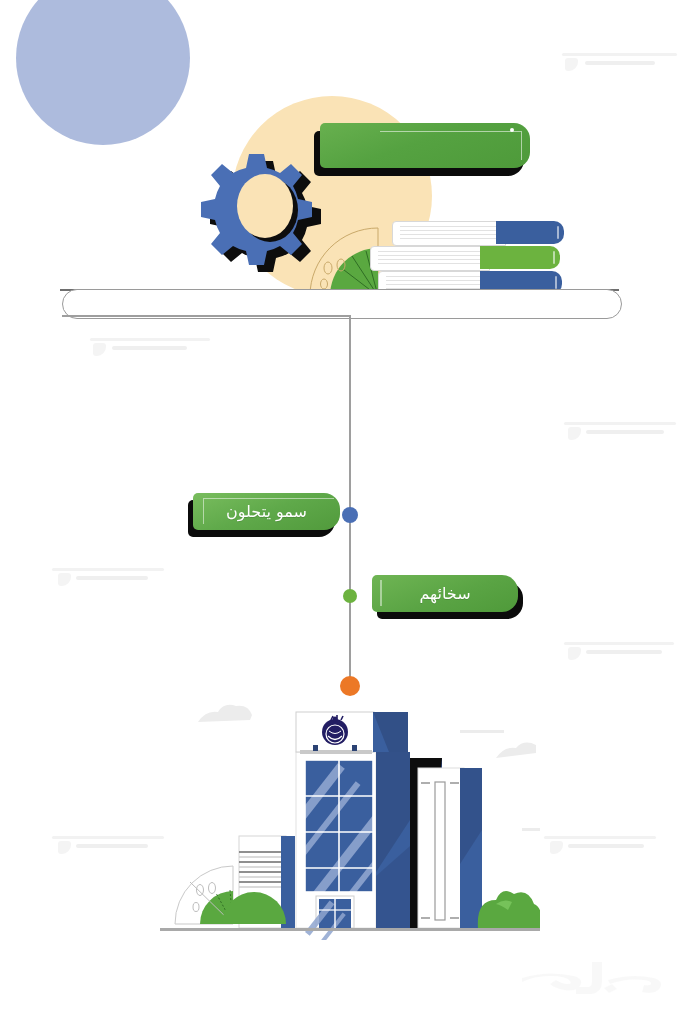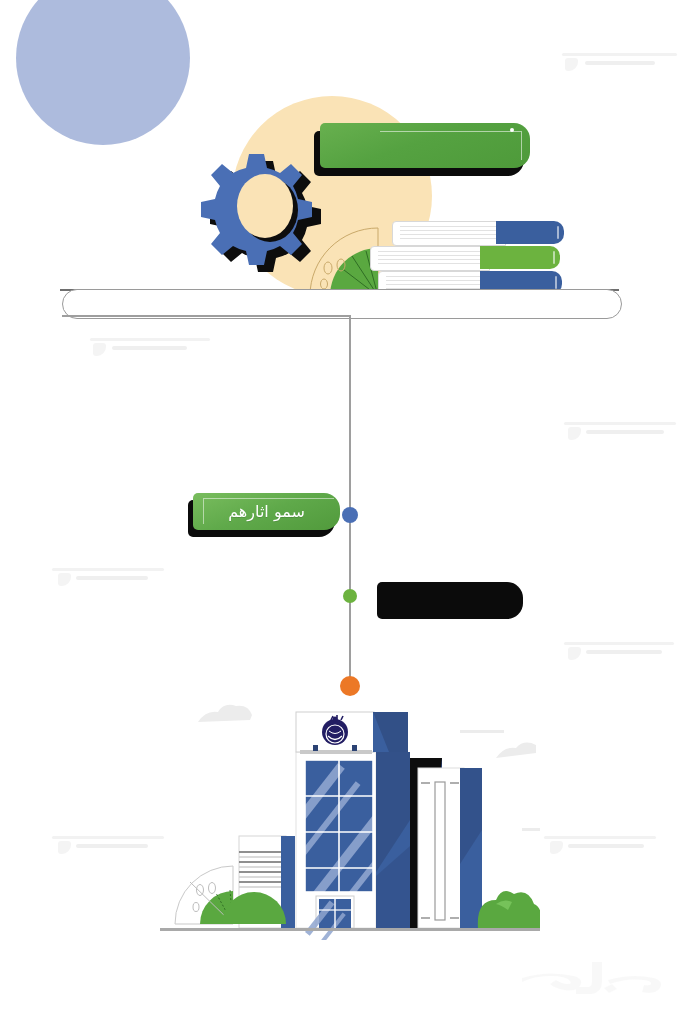--- a/index.html
+++ b/index.html
@@ -185,24 +185,29 @@
   <div class="tl-line" style="left:349px;top:315px;width:2px;height:372px;"></div>
 
   <div class="tl-dot" style="left:342px;top:507px;width:16px;height:16px;background:#4a6fb5;"></div>
   <div class="tl-dot" style="left:343px;top:589px;width:14px;height:14px;background:#6cb33f;"></div>
   <div class="tl-dot" style="left:340px;top:676px;width:20px;height:20px;background:#ec7826;"></div>
 
   <div class="lbl-shadow" style="left:188px;top:500px;width:147px;height:37px;"></div>
   <div class="label fs-mid" style="left:193px;top:493px;width:147px;height:37px;
               background:linear-gradient(160deg,#79bd5e 0%,#5fa94a 50%,#519a3c 100%);">
     <span class="inner-rule" style="left:10px;top:5px;right:6px;bottom:6px;border-top:1px solid rgba(255,255,255,.5);border-left:1px solid rgba(255,255,255,.5);"></span>
-    <span class="txt">سمو اثارهم</span>
+    <span class="txt">سمو يتحلون</span>
   </div>
 
   <div class="lbl-shadow" style="left:377px;top:582px;width:146px;height:37px;border-radius:5px 16px 16px 5px;"></div>
+  <div class="label fs-mid" style="left:372px;top:575px;width:146px;height:37px;
+              background:linear-gradient(160deg,#6fb554 0%,#5aa444 55%,#4f9a3a 100%);">
+    <span class="inner-rule" style="left:8px;top:5px;width:2px;bottom:6px;background:rgba(255,255,255,.45);"></span>
+    <span class="txt">سخائهم</span>
+  </div>
 
   <div class="bld" style="left:160px;top:700px;width:380px;height:240px;">
     <svg width="380" height="240" viewBox="0 0 380 240">
 
       <path d="M38 22 q8 -12 20 -10 q6 -10 18 -6 q12 -2 16 9 l-2 5 z" fill="#ececec"></path>
       <path d="M336 58 q8 -12 20 -10 q8 -9 20 -3 l0 8 z" fill="#ececec"></path>
       <rect x="300" y="30" width="44" height="3" fill="#ececec"></rect>
       <rect x="362" y="128" width="18" height="3" fill="#ececec"></rect>
 
       <rect x="79" y="136" width="47" height="92" fill="#ffffff" stroke="#d6d6d6" stroke-width="1"></rect>

